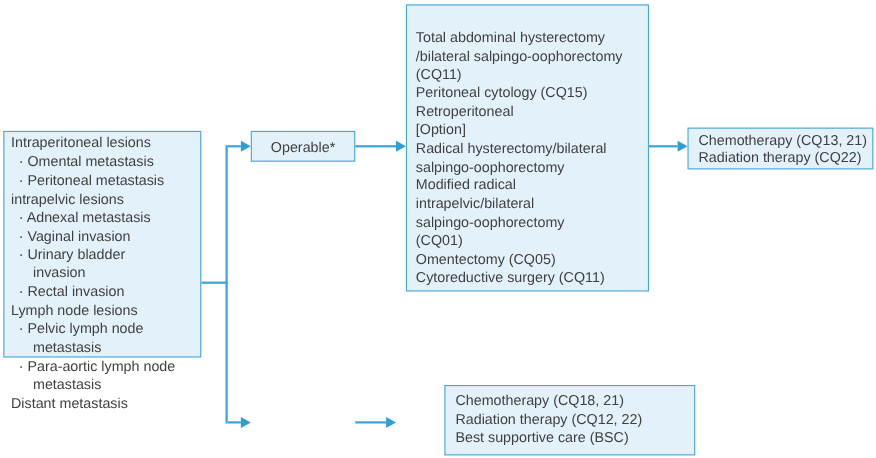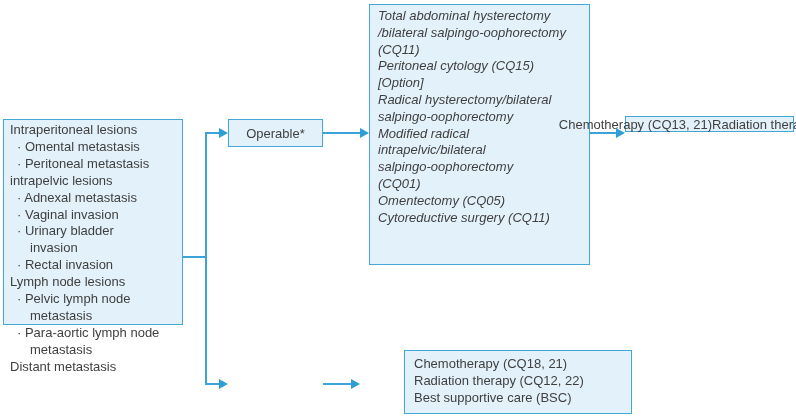--- a/index.html
+++ b/index.html
@@ -20,22 +20,22 @@
     box-sizing: border-box;
   }
   .tl { white-space: nowrap; }
   .plain  { padding-left: 0; }
   .bullet { padding-left: 7px; }
   .cont   { padding-left: 20px; }
 
   .lesions-box   { left: 3px;   top: 119px; width: 180px; height: 206px; padding: 2px 6px; line-height: 16.9px; }
   .operable-box  { left: 228px; top: 119px; width: 95px;  height: 28px;  display: flex; align-items: center; justify-content: center; }
   .inoperable-box{ left: 228px; top: 370px; width: 95px;  height: 28px;  display: flex; align-items: center; justify-content: center; }
-  .surgery-box   { left: 369px; top: 4px;   width: 221px; height: 261px; padding: 3px 8px; line-height: 16.8px; font-style: italic; }
-  .outcome-box   { left: 625px; top: 116px; width: 169px; height: 16px;  padding: 0 9px; line-height: 15.5px; display: flex; flex-direction: row; justify-content: center; }
+  .surgery-box   { left: 369px; top: 4px;   width: 221px; height: 261px; padding: 21px 8px; line-height: 16.8px; }
+  .outcome-box   { left: 625px; top: 116px; width: 169px; height: 38px;  padding: 0 9px; line-height: 15.5px; display: flex; flex-direction: column; justify-content: center; }
   .palliative-box{ left: 360px; top: 350px; width: 228px; height: 64px;  padding: 4px 9px; line-height: 17px; margin-left: 44px; }
 
   .cline { position: absolute; background: #3ba3d7; }
   .l-stem-h   { left: 183px; top: 256px; width: 24px;  height: 2px; }
   .l-stem-v   { left: 205px; top: 132px; width: 2px;   height: 253px; }
   .l-to-op    { left: 207px; top: 132px; width: 12px;  height: 2px; }
   .l-to-inop  { left: 207px; top: 383px; width: 12px;  height: 2px; }
   .l-op-surg  { left: 323px; top: 132px; width: 37px;  height: 2px; }
   .l-surg-out { left: 590px; top: 132px; width: 26px;  height: 2px; }
   .l-inop-pal { left: 323px; top: 383px; width: 28px;  height: 2px; }
@@ -77,20 +77,21 @@
 
   <div class="box operable-box">
     <span>Operable*</span>
   </div>
 
   <div class="box surgery-box">
     <div class="tl">Total abdominal hysterectomy</div>
     <div class="tl">/bilateral salpingo-oophorectomy</div>
     <div class="tl">(CQ11)</div>
     <div class="tl">Peritoneal cytology (CQ15)</div>
+    <div class="tl">Retroperitoneal</div>
     <div class="tl">[Option]</div>
     <div class="tl">Radical hysterectomy/bilateral</div>
     <div class="tl">salpingo-oophorectomy</div>
     <div class="tl">Modified radical</div>
     <div class="tl">intrapelvic/bilateral</div>
     <div class="tl">salpingo-oophorectomy</div>
     <div class="tl">(CQ01)</div>
     <div class="tl">Omentectomy (CQ05)</div>
     <div class="tl">Cytoreductive surgery (CQ11)</div>
   </div>

